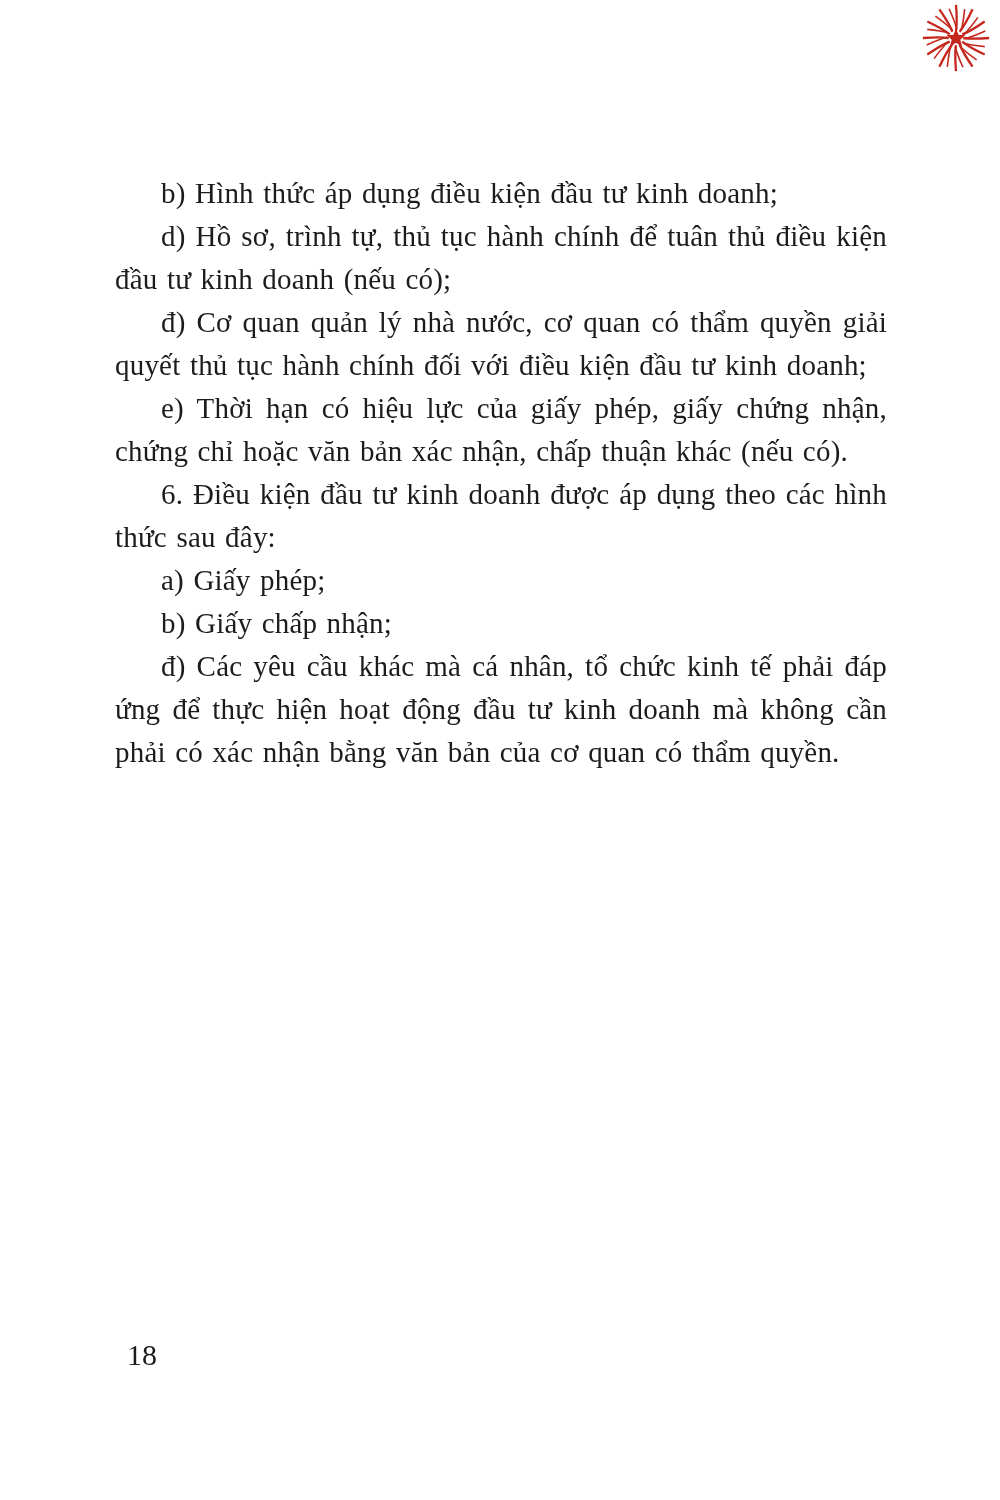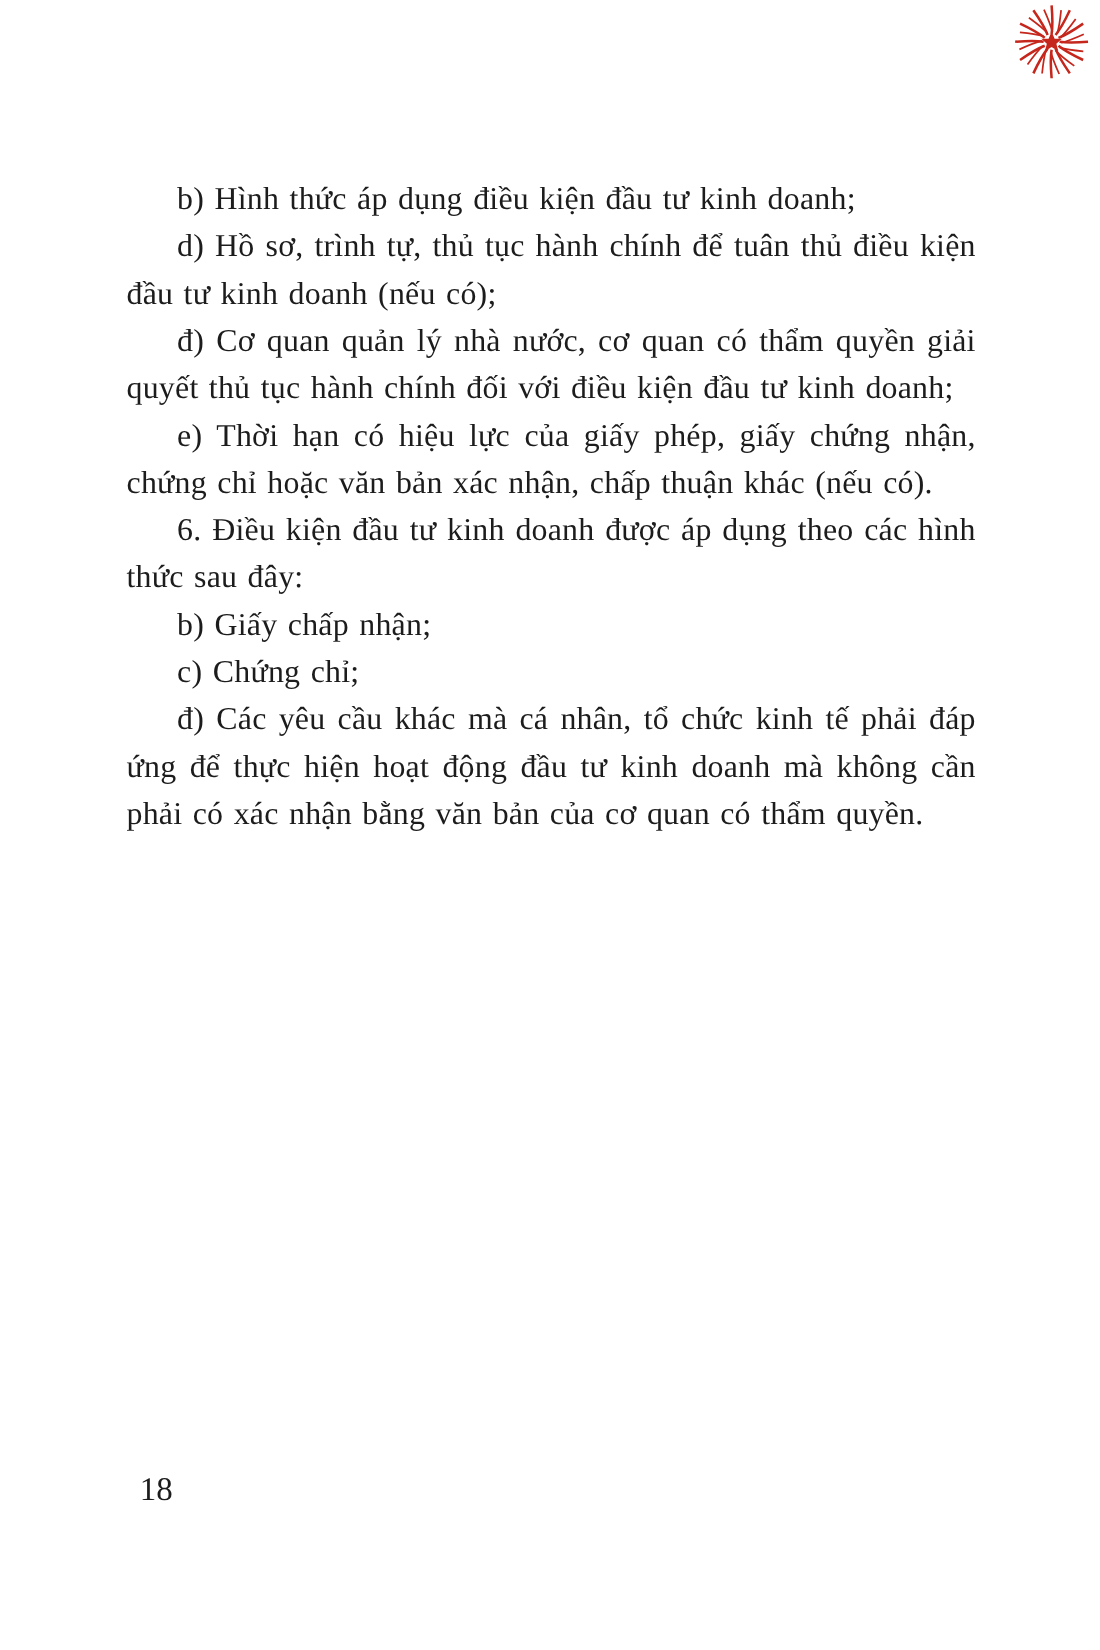--- a/index.html
+++ b/index.html
@@ -20,21 +20,21 @@
   .logo-wrap {
     position: absolute;
     top: 2px;
     right: 8px;
     width: 72px;
     height: 72px;
   }
 
   .page-body {
     position: absolute;
-    top: 160px;
+    top: 172px;
     left: 115px;
     width: 772px;
   }
 
   .page-body p {
     font-size: 29px;
     line-height: 43px;
     text-align: justify;
     text-indent: 46px;
     letter-spacing: 0.2px;
@@ -75,18 +75,18 @@
     <path d="M0,-13 L3.8,-4 L13,-4 L6,2.5 L8.5,12 L0,6.5 L-8.5,12 L-6,2.5 L-13,-4 L-3.8,-4 Z" fill="#c5271d"></path>
   </svg>
 </div>
 
 <div class="page-body">
   <p>b) Hình thức áp dụng điều kiện đầu tư kinh doanh;</p>
   <p>d) Hồ sơ, trình tự, thủ tục hành chính để tuân thủ điều kiện đầu tư kinh doanh (nếu có);</p>
   <p>đ) Cơ quan quản lý nhà nước, cơ quan có thẩm quyền giải quyết thủ tục hành chính đối với điều kiện đầu tư kinh doanh;</p>
   <p>e) Thời hạn có hiệu lực của giấy phép, giấy chứng nhận, chứng chỉ hoặc văn bản xác nhận, chấp thuận khác (nếu có).</p>
   <p>6. Điều kiện đầu tư kinh doanh được áp dụng theo các hình thức sau đây:</p>
+  <p>a) Giấy phép;</p>
   <p>b) Giấy chấp nhận;</p>
-  <p>c) Chứng chỉ;</p>
   <p>đ) Các yêu cầu khác mà cá nhân, tổ chức kinh tế phải đáp ứng để thực hiện hoạt động đầu tư kinh doanh mà không cần phải có xác nhận bằng văn bản của cơ quan có thẩm quyền.</p>
 </div>
 
 <div class="page-number">18</div>
 
 </body></html>

